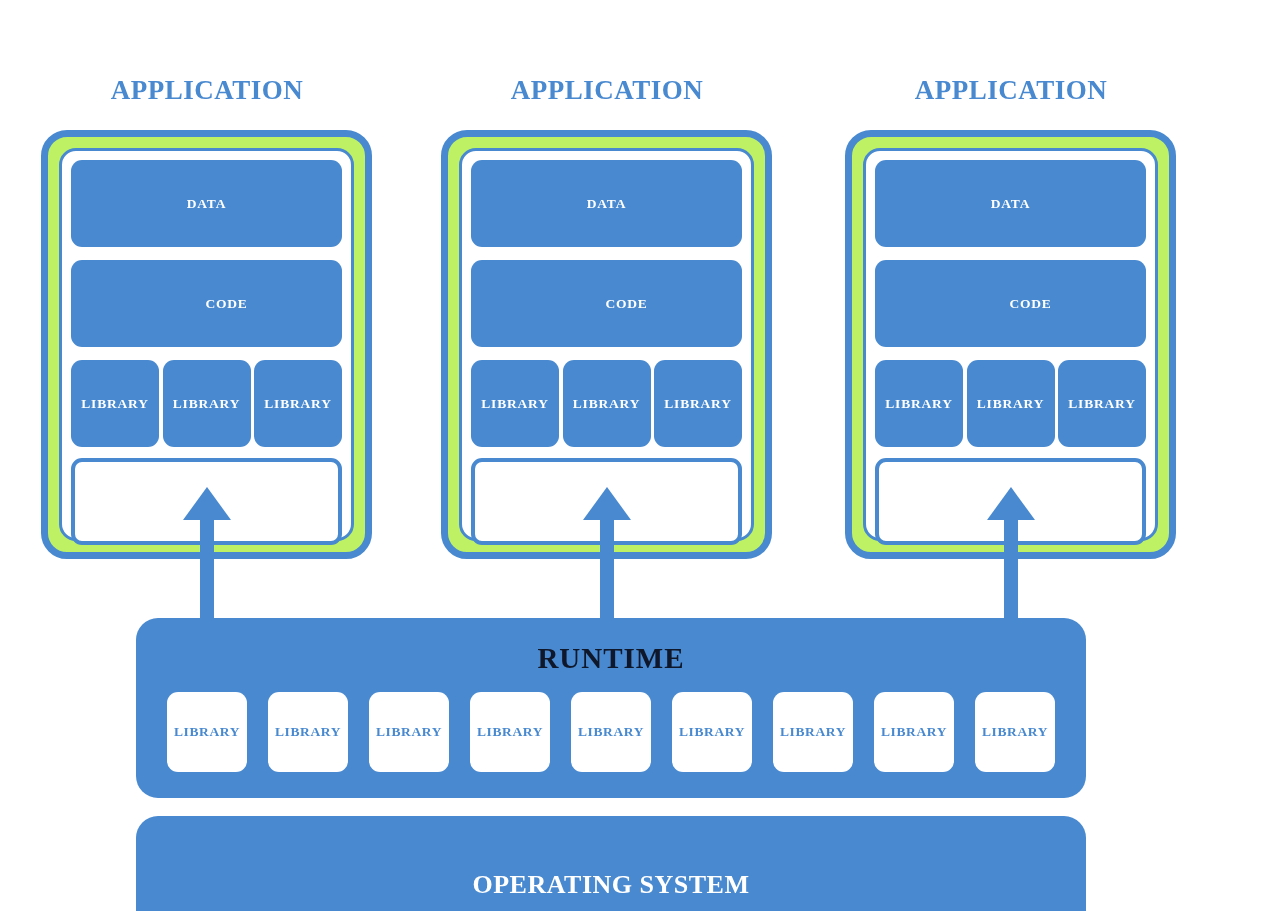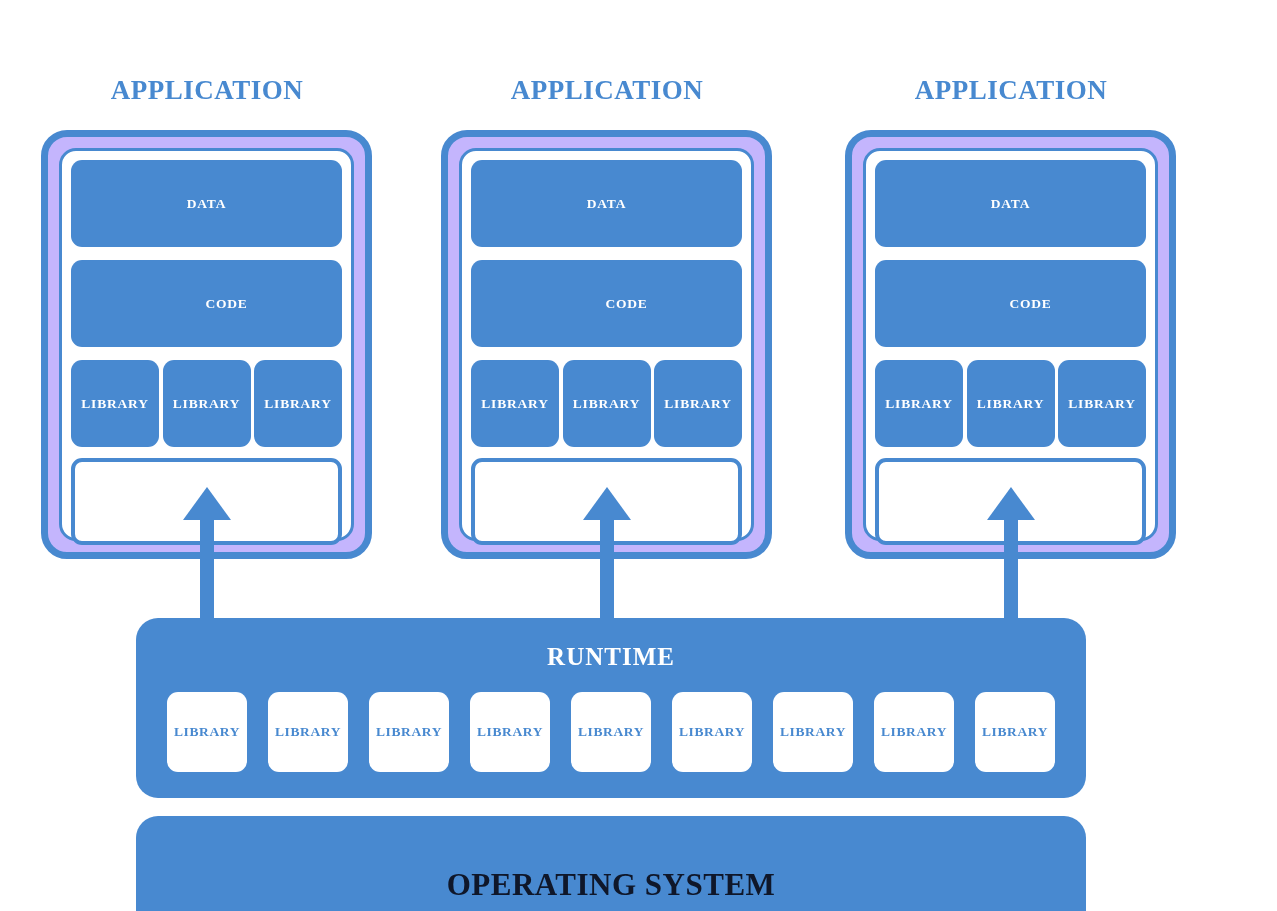--- a/index.html
+++ b/index.html
@@ -45,21 +45,21 @@
   }
   .app-outer {
     position: absolute;
     left: 4px;
     top: 82px;
     width: 331px;
     height: 429px;
     box-sizing: border-box;
     border: 7px solid #4889D0;
     border-radius: 26px;
-    background: #c4b5fd;
+    background: #bef264;
   }
   .app-inner {
     position: absolute;
     left: 11px;
     top: 11px;
     right: 11px;
     bottom: 11px;
     box-sizing: border-box;
     border: 3px solid #4889D0;
     border-radius: 17px;
@@ -141,22 +141,22 @@
     height: 180px;
     background: #4889D0;
     border-radius: 22px;
   }
   .runtime-title {
     position: absolute;
     top: 26px;
     left: 0;
     width: 100%;
     text-align: center;
-    color: #ffffff;
-    font-size: 25px;
+    color: #0f172a;
+    font-size: 29px;
     font-weight: bold;
     letter-spacing: 1px;
     line-height: 1;
   }
   .runtime-libs {
     position: absolute;
     left: 31px;
     top: 74px;
     width: 888px;
     height: 80px;
@@ -184,22 +184,22 @@
     top: 768px;
     width: 950px;
     height: 137px;
     background: #4889D0;
     border-radius: 22px;
     display: flex;
     align-items: center;
     justify-content: center;
   }
   .os-title {
-    color: #0f172a;
-    font-size: 31px;
+    color: #ffffff;
+    font-size: 26px;
     font-weight: bold;
     letter-spacing: 0.5px;
     line-height: 1;
   }
 </style>
 </head>
 <body>
 
 <div class="stage">
 

